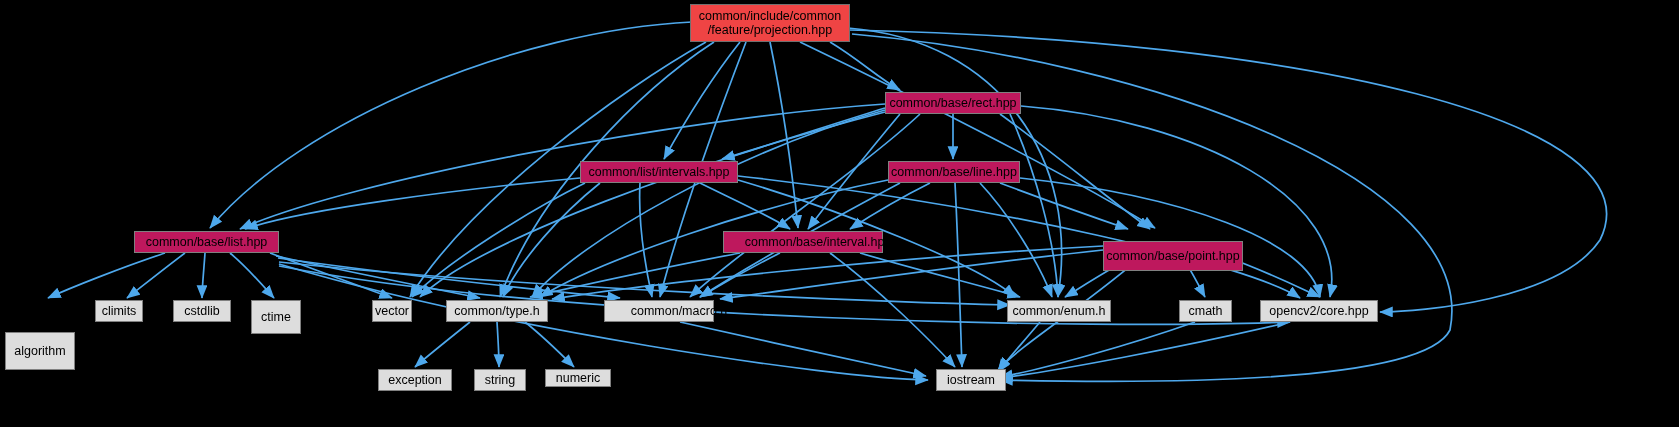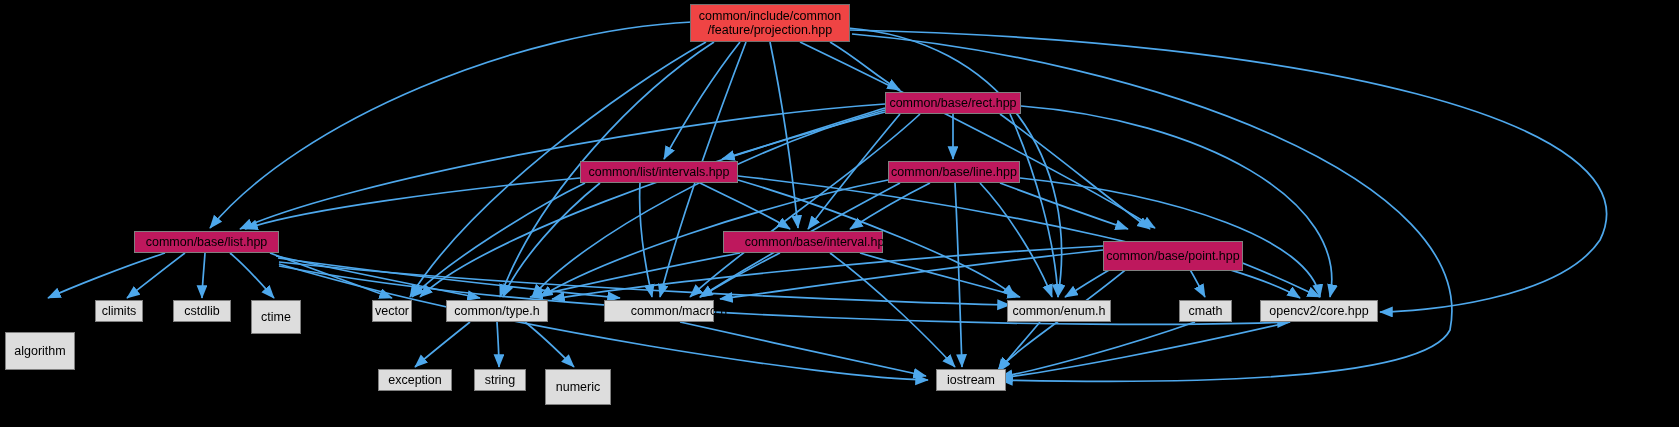--- a/index.html
+++ b/index.html
@@ -103,16 +103,16 @@
       <div class="node std" style="left: 173px; top: 300px; width: 58px; height: 22px;">cstdlib</div>
       <div class="node std" style="left: 251px; top: 300px; width: 50px; height: 34px;">ctime</div>
       <div class="node std" style="left: 372px; top: 300px; width: 40px; height: 22px;">vector</div>
       <div class="node std" style="left: 446px; top: 300px; width: 102px; height: 22px;">common/type.h</div>
       <div class="node std" style="left: 604px; top: 300px; width: 110px; height: 22px; padding-left: 40px;">common/macro.h</div>
       <div class="node std" style="left: 1007px; top: 300px; width: 104px; height: 22px;">common/enum.h</div>
       <div class="node std" style="left: 1179px; top: 300px; width: 53px; height: 22px;">cmath</div>
       <div class="node std" style="left: 1260px; top: 300px; width: 118px; height: 22px;">opencv2/core.hpp</div>
       <div class="node std" style="left: 378px; top: 369px; width: 74px; height: 22px;">exception</div>
       <div class="node std" style="left: 474px; top: 369px; width: 52px; height: 22px;">string</div>
-      <div class="node std" style="left: 545px; top: 369px; width: 66px; height: 36px;">numeric</div>
+      <div class="node std" style="left: 545px; top: 369px; width: 66px; height: 18px;">numeric</div>
       <div class="node std" style="left: 928px; top: 369px; width: 70px; height: 22px; margin-left: 8px;">iostream</div>
     </div>
 </div>
 
 </body></html>

